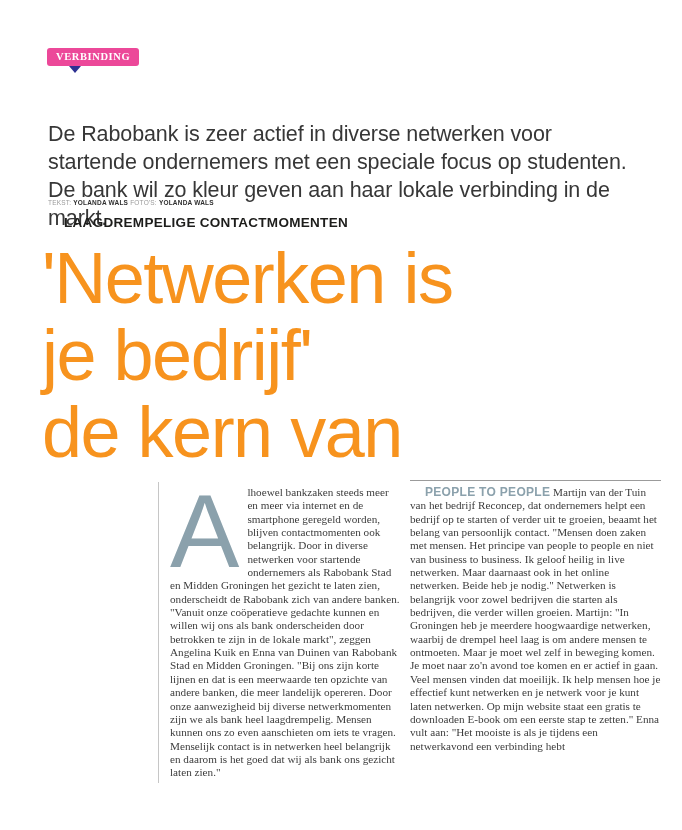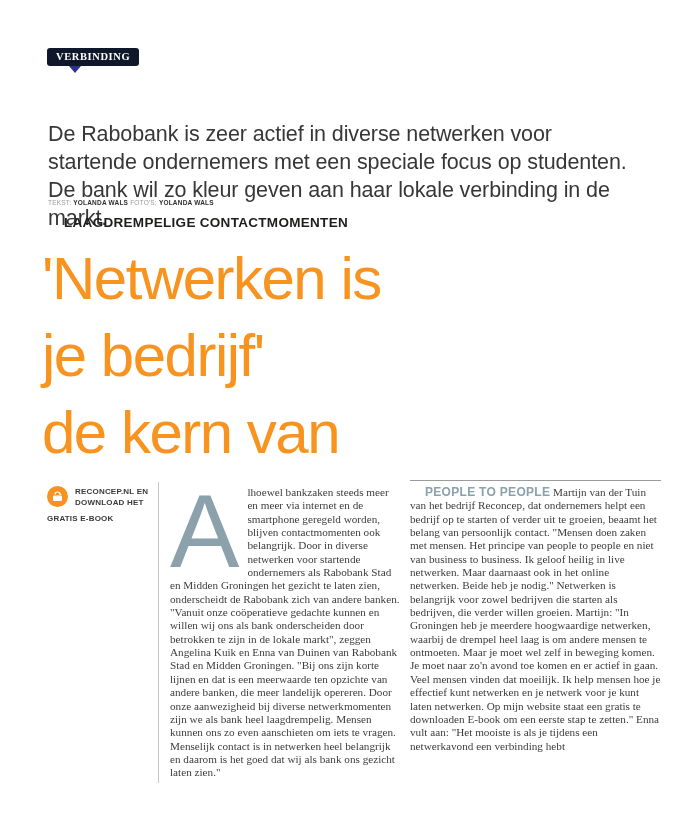--- a/index.html
+++ b/index.html
@@ -1,20 +1,20 @@
 <!DOCTYPE html>
 <html><head>
 <meta charset="utf-8">
 <style>
   html,body{margin:0;padding:0;background:#ffffff;}
   .page{position:relative;width:682px;height:830px;background:#ffffff;overflow:hidden;
         font-family:"Liberation Sans",sans-serif;}
 
   
-  .tag{position:absolute;left:47px;top:48px;background:#0f172a;color:#ffffff;
+  .tag{position:absolute;left:47px;top:48px;background:#ec4899;color:#ffffff;
        font-family:"Liberation Serif",serif;font-weight:bold;font-size:10.5px;
        letter-spacing:0.6px;padding:3px 9px 4px 9px;border-radius:3px;}
   .tag::after{content:"";position:absolute;left:22px;top:100%;width:0;height:0;
        border:6px solid transparent;border-top:7px solid #2e3192;border-bottom-width:0;}
 
   
   .intro{position:absolute;left:48px;top:120px;width:582px;
        font-family:Liberation Sans, sans-serif;font-size:21.5px;line-height:28px;
        color:#373737;letter-spacing:-0.1px;}
 
@@ -23,21 +23,21 @@
        color:#9a9a9a;letter-spacing:0.2px;}
   .credits .name{color:#2f2f2f;font-weight:bold;}
   .credits .lbl{color:#9a9a9a;}
 
   
   .kicker{position:absolute;left:48px;top:215px;font-size:13.5px;font-weight:bold;
        color:#1d1d1b;letter-spacing:0.3px;margin-left:16px;}
 
   
   .title{position:absolute;left:42px;top:240px;color:#f7931e;
-       font-weight:200;font-size:60px;line-height:77px;letter-spacing:-1.5px;}
+       font-weight:200;font-size:72px;line-height:77px;letter-spacing:-1.5px;}
   .title .tline{white-space:nowrap;}
 
   
   .sidebar{position:absolute;left:47px;top:486px;width:105px;color:#3a3a3a;
        font-size:8px;font-weight:bold;line-height:11px;letter-spacing:0.2px;}
   .sidebar-row{display:flex;align-items:flex-start;gap:7px;}
   .ebook-icon{flex:0 0 auto;width:21px;height:21px;border-radius:50%;background:#f7931e;
        display:flex;align-items:center;justify-content:center;}
   .sidebar-line3{margin-top:5px;}
 
@@ -76,36 +76,20 @@
   </div>
 
   <div class="kicker">LAAGDREMPELIGE CONTACTMOMENTEN</div>
 
   <div class="title">
     <div class="tline">'Netwerken is</div>
     <div class="tline">je bedrijf'</div>
     <div class="tline">de kern van</div>
   </div>
 
-  <div class="sidebar">
-    <div class="sidebar-row">
-      <span class="ebook-icon">
-        <svg width="13" height="13" viewBox="0 0 13 13" aria-hidden="true">
-          <rect x="2" y="5.5" width="9" height="5.5" rx="1" fill="#ffffff"></rect>
-          <path d="M4 4.5 a2.5 2.5 0 0 1 5 0" fill="none" stroke="#ffffff" stroke-width="1.2"></path>
-          <path d="M9.2 3.2 l1.4 1.4 -2 0.3 z" fill="#ffffff"></path>
-        </svg>
-      </span>
-      <span>
-        <span>RECONCEP.NL EN</span><br>
-        <span>DOWNLOAD HET</span>
-      </span>
-    </div>
-    <div class="sidebar-line3">GRATIS E-BOOK</div>
-  </div>
 
   <div class="vrule"></div>
   <div class="hrule"></div>
 
   <div class="col col1">
     <p><span class="dropcap">A</span><span>lhoewel bankzaken steeds meer en meer via internet en de smartphone geregeld worden, blijven contactmomenten ook belangrijk. Door in diverse netwerken voor startende ondernemers als Rabobank Stad en Midden Groningen het gezicht te laten zien, onderscheidt de Rabobank zich van andere banken. "Vanuit onze coöperatieve gedachte kunnen en willen wij ons als bank onderscheiden door betrokken te zijn in de lokale markt", zeggen Angelina Kuik en Enna van Duinen van Rabobank Stad en Midden Groningen. "Bij ons zijn korte lijnen en dat is een meerwaarde ten opzichte van andere banken, die meer landelijk opereren. Door onze aanwezigheid bij diverse netwerkmomenten zijn we als bank heel laagdrempelig. Mensen kunnen ons zo even aanschieten om iets te vragen. Menselijk contact is in netwerken heel belangrijk en daarom is het goed dat wij als bank ons gezicht laten zien."</span></p>
   </div>
 
   <div class="col col2">
     <p><span class="lead-in">PEOPLE TO PEOPLE</span><span> Martijn van der Tuin van het bedrijf Reconcep, dat ondernemers helpt een bedrijf op te starten of verder uit te groeien, beaamt het belang van persoonlijk contact. "Mensen doen zaken met mensen. Het principe van people to people en niet van business to business. Ik geloof heilig in live netwerken. Maar daarnaast ook in het online netwerken. Beide heb je nodig." Netwerken is belangrijk voor zowel bedrijven die starten als bedrijven, die verder willen groeien. Martijn: "In Groningen heb je meerdere hoogwaardige netwerken, waarbij de drempel heel laag is om andere mensen te ontmoeten. Maar je moet wel zelf in beweging komen. Je moet naar zo'n avond toe komen en er actief in gaan. Veel mensen vinden dat moeilijk. Ik help mensen hoe je effectief kunt netwerken en je netwerk voor je kunt laten netwerken. Op mijn website staat een gratis te downloaden E-book om een eerste stap te zetten." Enna vult aan: "Het mooiste is als je tijdens een netwerkavond een verbinding hebt</span></p>

